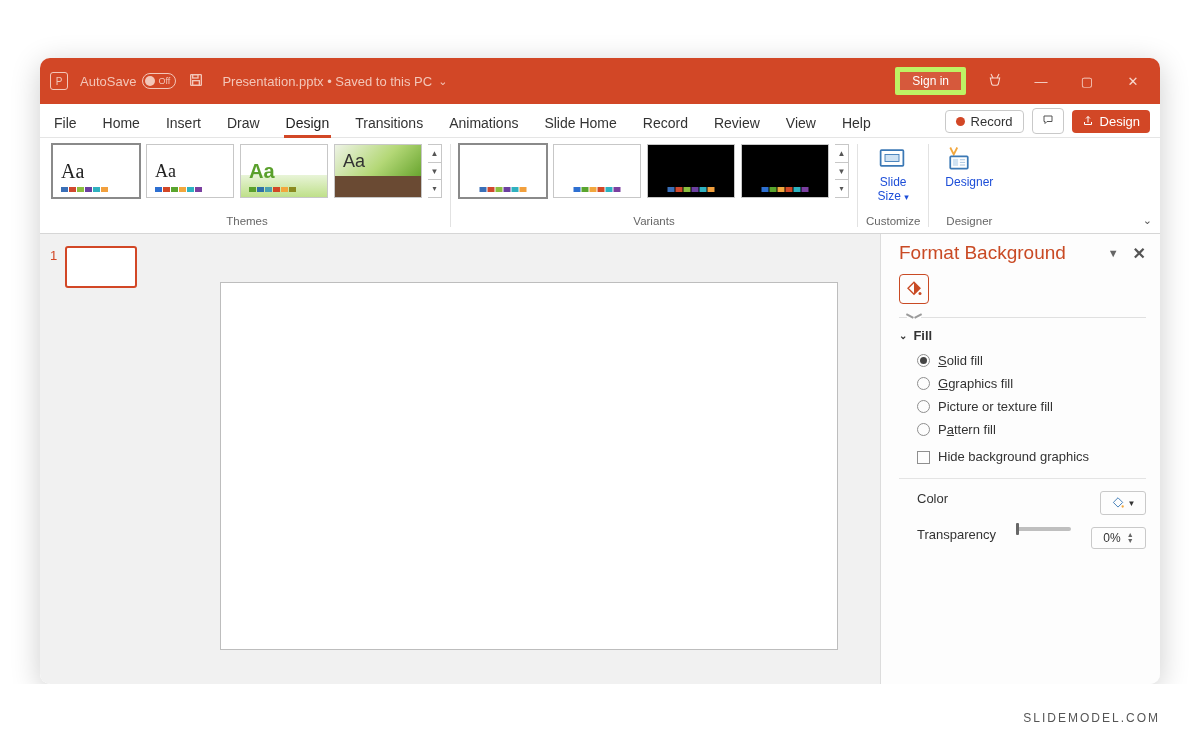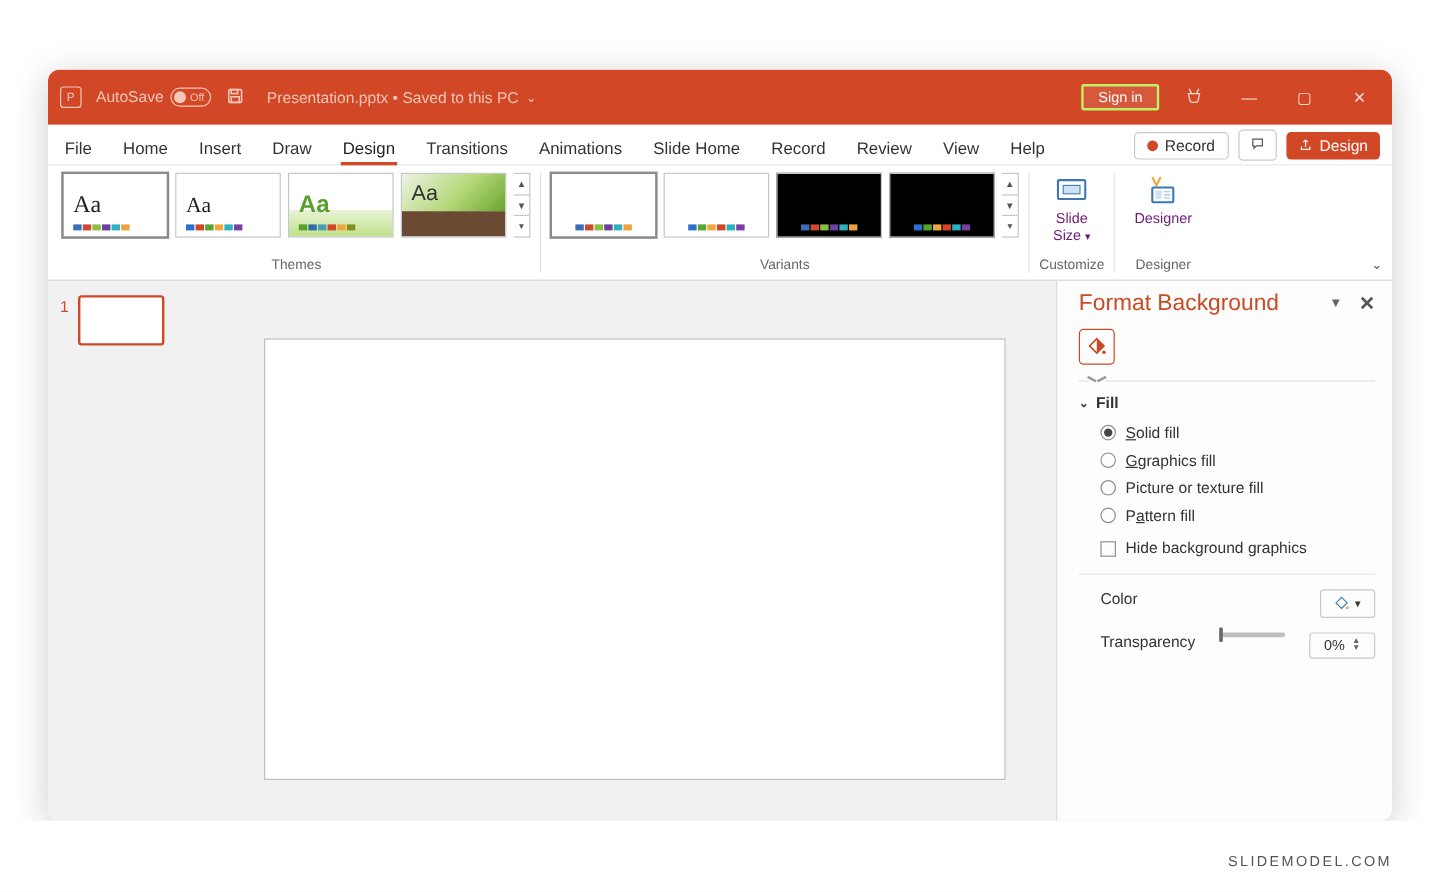--- a/index.html
+++ b/index.html
@@ -20,40 +20,40 @@
     background: #d24726;
     height: 46px;
     display: flex;
     align-items: center;
     padding: 0 10px;
     color: #f3c6b8;
     font-size: 13px;
     gap: 12px;
   }
   .titlebar .appicon { width:18px; height:18px; border:1.5px solid #f3c6b8; border-radius:3px; display:flex; align-items:center; justify-content:center; font-size:10px; }
-  .titlebar .autosave { display:flex; gap:6px; }
+  .titlebar .autosave { display:flex; align-items:center; gap:6px; }
   .titlebar .toggle {
     width: 34px; height: 16px; border:1.5px solid #f3c6b8; border-radius: 9px; position: relative;
     display:flex; align-items:center;
   }
   .titlebar .toggle::before { content:''; width:10px; height:10px; background:#f3c6b8; border-radius:50%; margin-left:2px; }
   .titlebar .toggle .off { font-size:9px; margin-left:3px; }
   .titlebar .saveicon svg { width:16px; height:16px; }
   .titlebar .docname { margin-left: 6px; display:flex; align-items:center; gap:6px;}
   .titlebar .searchbox {
     margin-left: 20px;
     width: 310px; height: 28px;
     background: rgba(255,255,255,0.18);
     border-radius: 4px;
     display:flex; align-items:center;
     padding: 0 10px; gap: 10px;
   }
   .titlebar .spacer { flex:1; }
   .titlebar .signin {
-    border:2px solid #bef264; color:#fff; padding: 2px 12px; font-size:12px; border-radius:2px;
+    border:5px solid #bef264; color:#fff; padding: 2px 12px; font-size:12px; border-radius:2px;
     background: rgba(255,255,255,0.1);
   }
   .titlebar .winbtn { width:34px; text-align:center; font-size:13px; color:#f8d9cf;}
   .titlebar .comingsoon svg { width:16px; height:16px; }
 
   
   .ribtabs {
     background:#fff;
     height: 34px;
     display:flex; align-items:flex-end;
@@ -104,21 +104,21 @@
   .theme-thumb.env .top { height:60%; background:linear-gradient(135deg,#eef3e6 0%,#b4d877 55%, #69a52f 100%);}
   .theme-thumb.env .bot { height:40%; background:#6a4a33;}
   .theme-thumb.env .aa { position:absolute; top:6px; left:8px; color:#333; font-family: Arial;}
   .gallery-expand {
     width:14px; height:54px; border:1px solid #c7c7c7; border-left:none;
     display:flex; flex-direction:column;
   }
   .gallery-expand div { flex:1; display:flex; align-items:center; justify-content:center; font-size:8px; color:#555; border-bottom:1px solid #c7c7c7;}
   .gallery-expand div:last-child { border-bottom:none;}
 
-  .bigbtn { display:flex; flex-direction:column; align-items:center; gap:4px; padding: 0 8px; font-size:12px; color:#701a75; }
+  .bigbtn { display:flex; flex-direction:column; align-items:flex-start; gap:4px; padding: 0 8px; font-size:12px; color:#1d4ed8; }
   .bigbtn svg, .bigbtn .iconbox { width:28px; height:28px; }
   .bigbtn .lbl { text-align:center; line-height:1.15; }
 
   .collapse-caret { position:absolute; right:8px; bottom:6px; font-size:11px; color:#555; }
 
   
   .workarea {
     display:flex;
     height: 450px;
     background:#f1f1f1;

